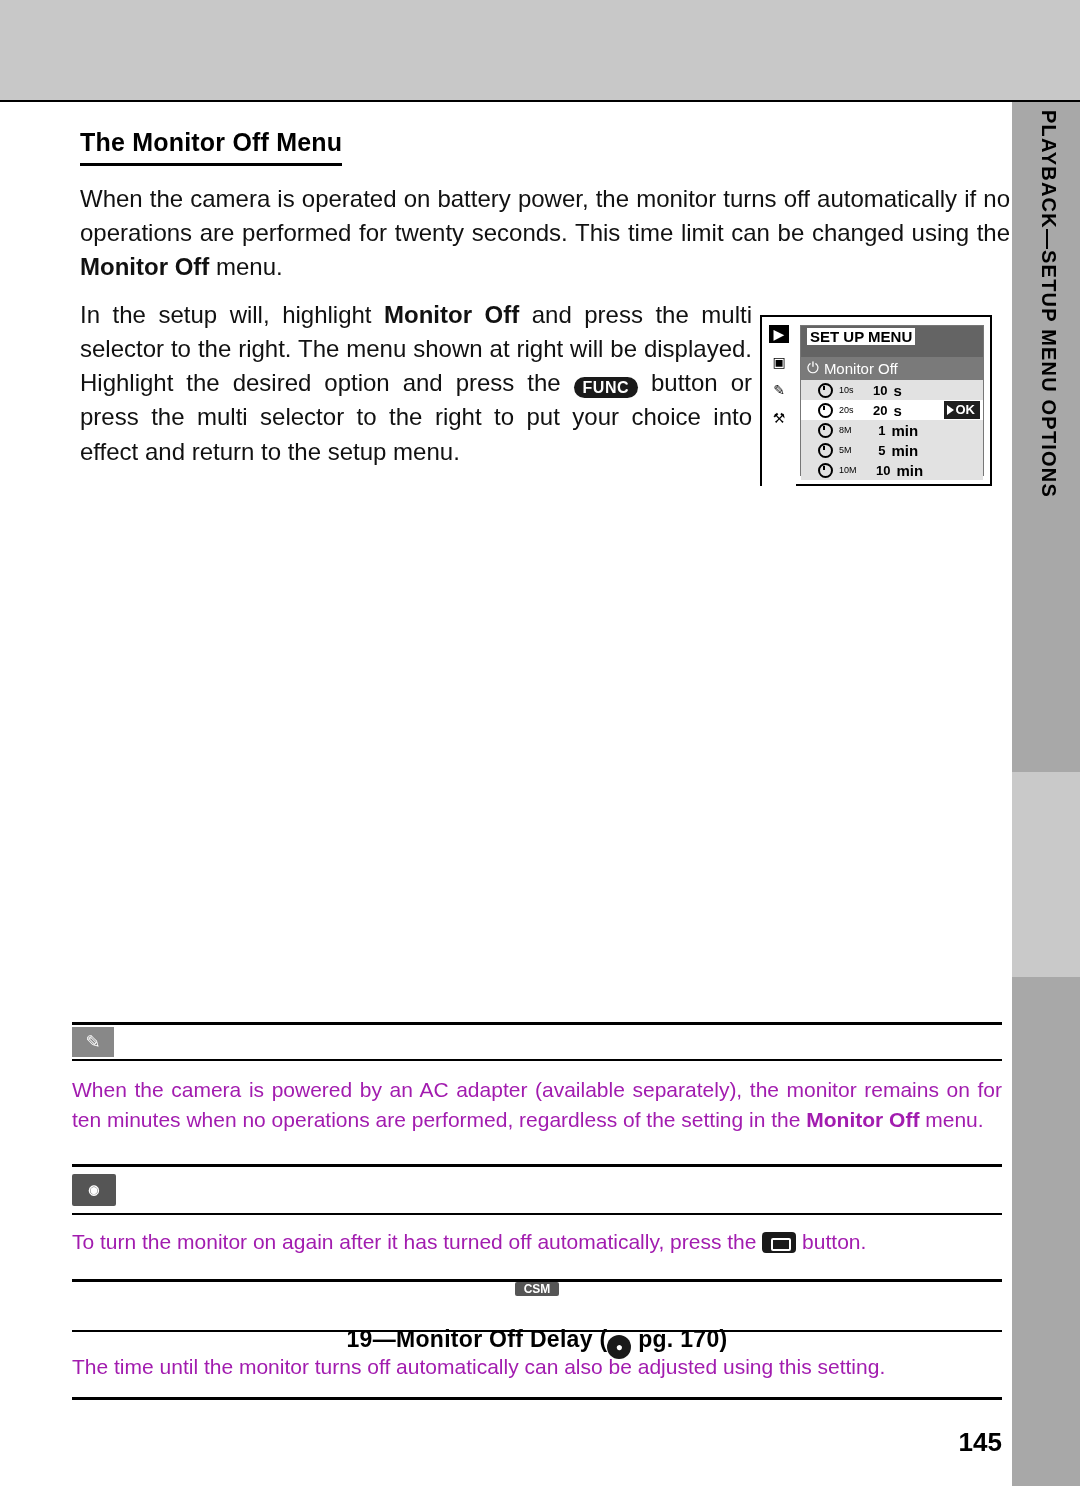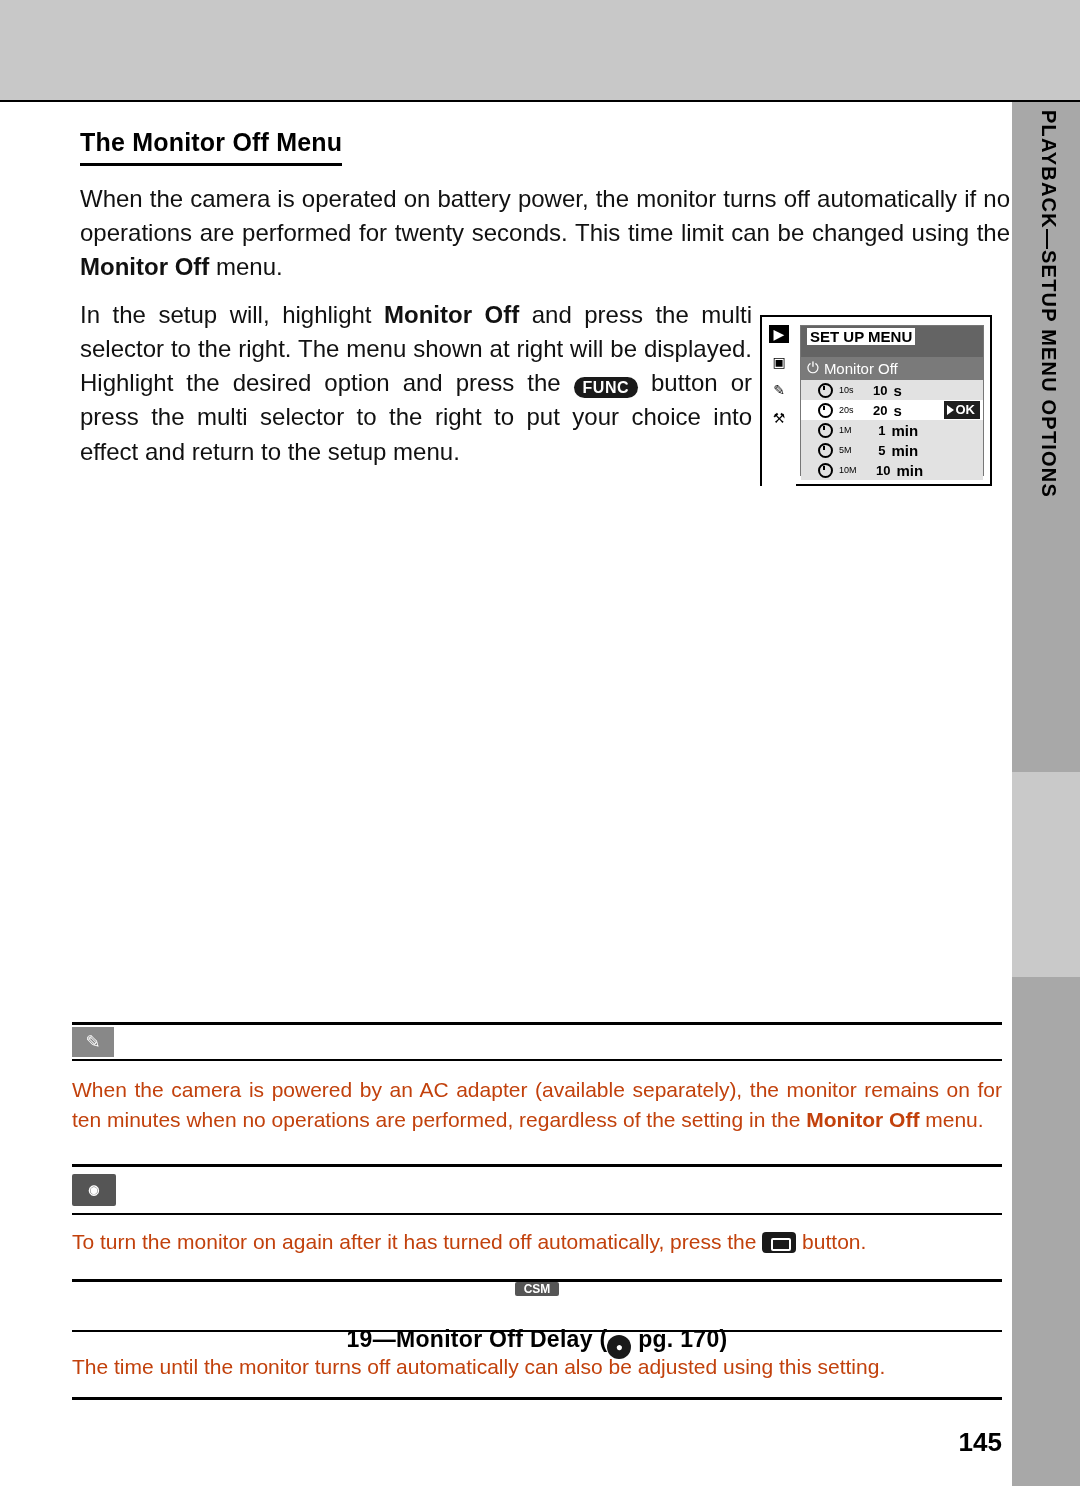--- a/index.html
+++ b/index.html
@@ -179,21 +179,21 @@
     position:relative;
     height:34px;
     display:flex; align-items:center;
   }
   .pencil-badge {
     width:42px; height:30px; background:#888; position:relative;
     display:flex; align-items:center; justify-content:center;
     color:#fff; font-size:18px;
   }
   .note-body {
-    font-size:21px; line-height:1.45; text-align:justify; color:#c2410c;
+    font-size:21px; line-height:1.45; text-align:justify; color:#a21caf;
   }
   .sec-title {
     font-size:23px; font-weight:bold; letter-spacing:0.3px;
   }
   .badge-dark {
     width:44px;height:32px;background:#555;color:#fff;
     display:flex;align-items:center;justify-content:center;
     font-size:13px;font-weight:bold; border-radius:2px;
     transform:skewX(0deg);
   }
@@ -271,21 +271,21 @@
         <span class="lcd-ok">
             <span class="tri"></span>
             <span>OK</span>
           </span>
       </div>
 
       <div class="lcd-row">
         <span class="clock">
             <span class="clockdot"></span>
           </span>
-        <span class="sub">1M</span>
+        <span class="sub">8M</span>
         <span class="num">1</span>
         <span class="unit">min</span>
       </div>
 
       <div class="lcd-row">
         <span class="clock">
             <span class="clockdot"></span>
           </span>
         <span class="sub">5M</span>
         <span class="num">5</span>

